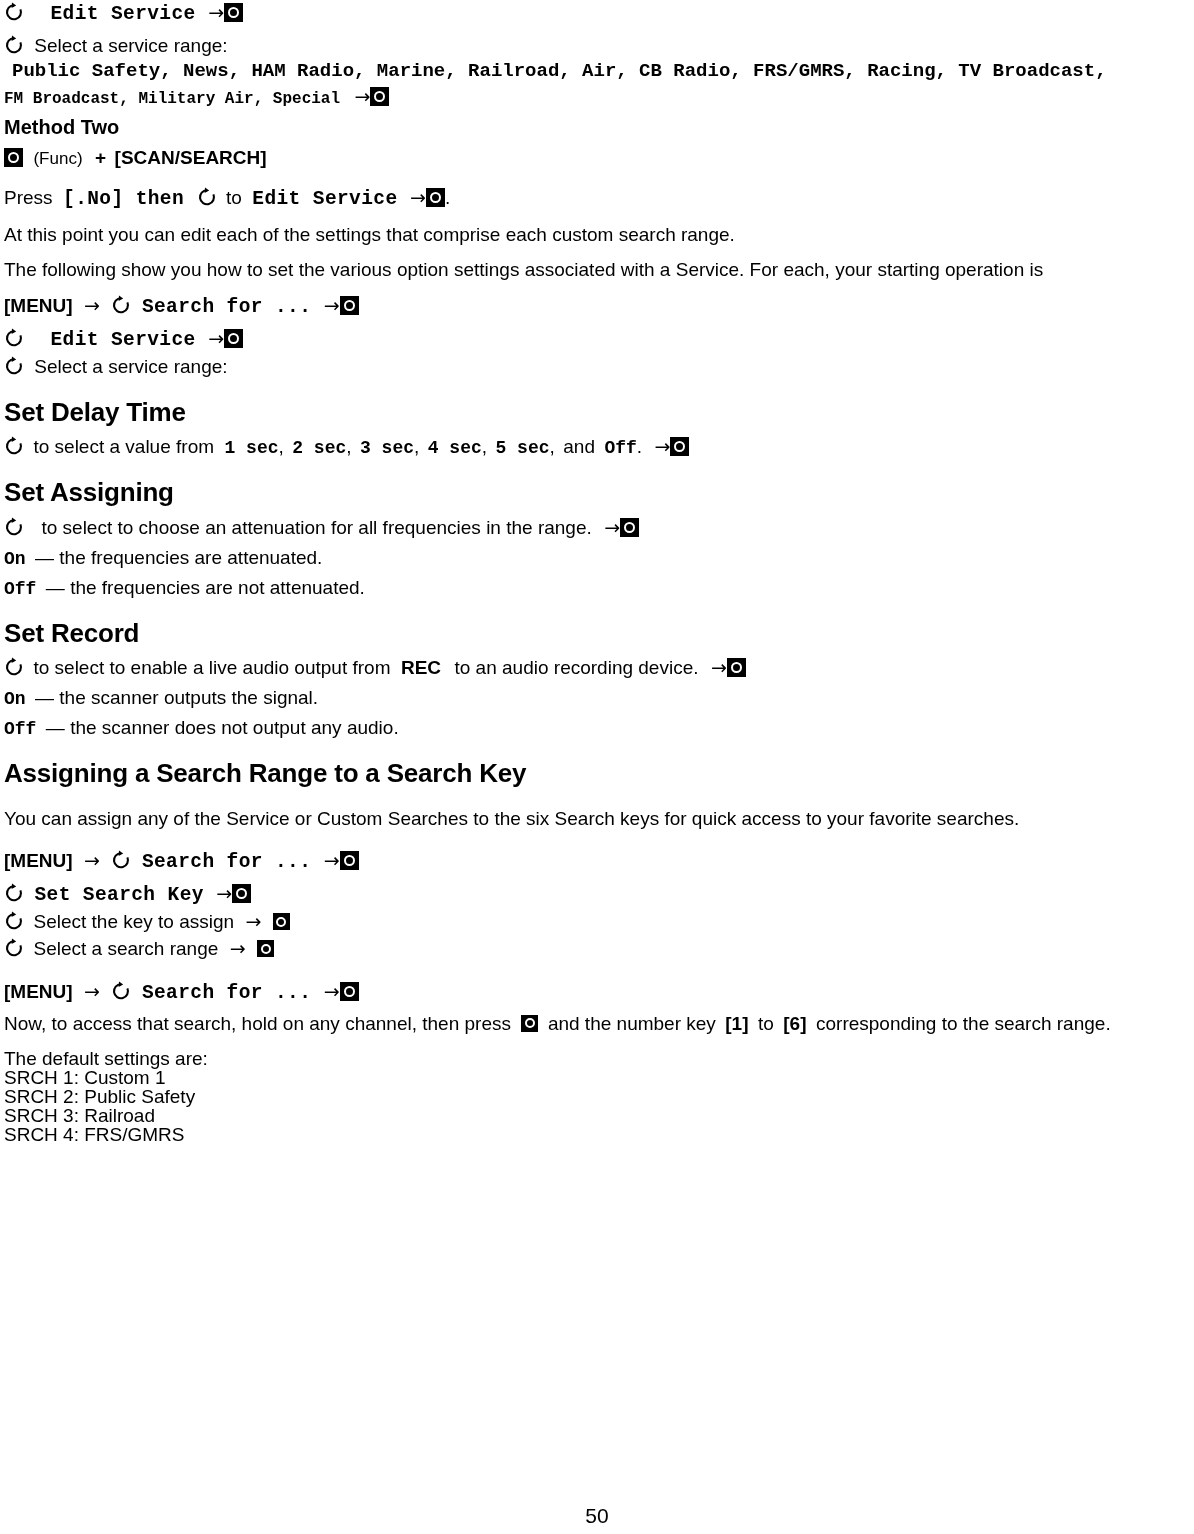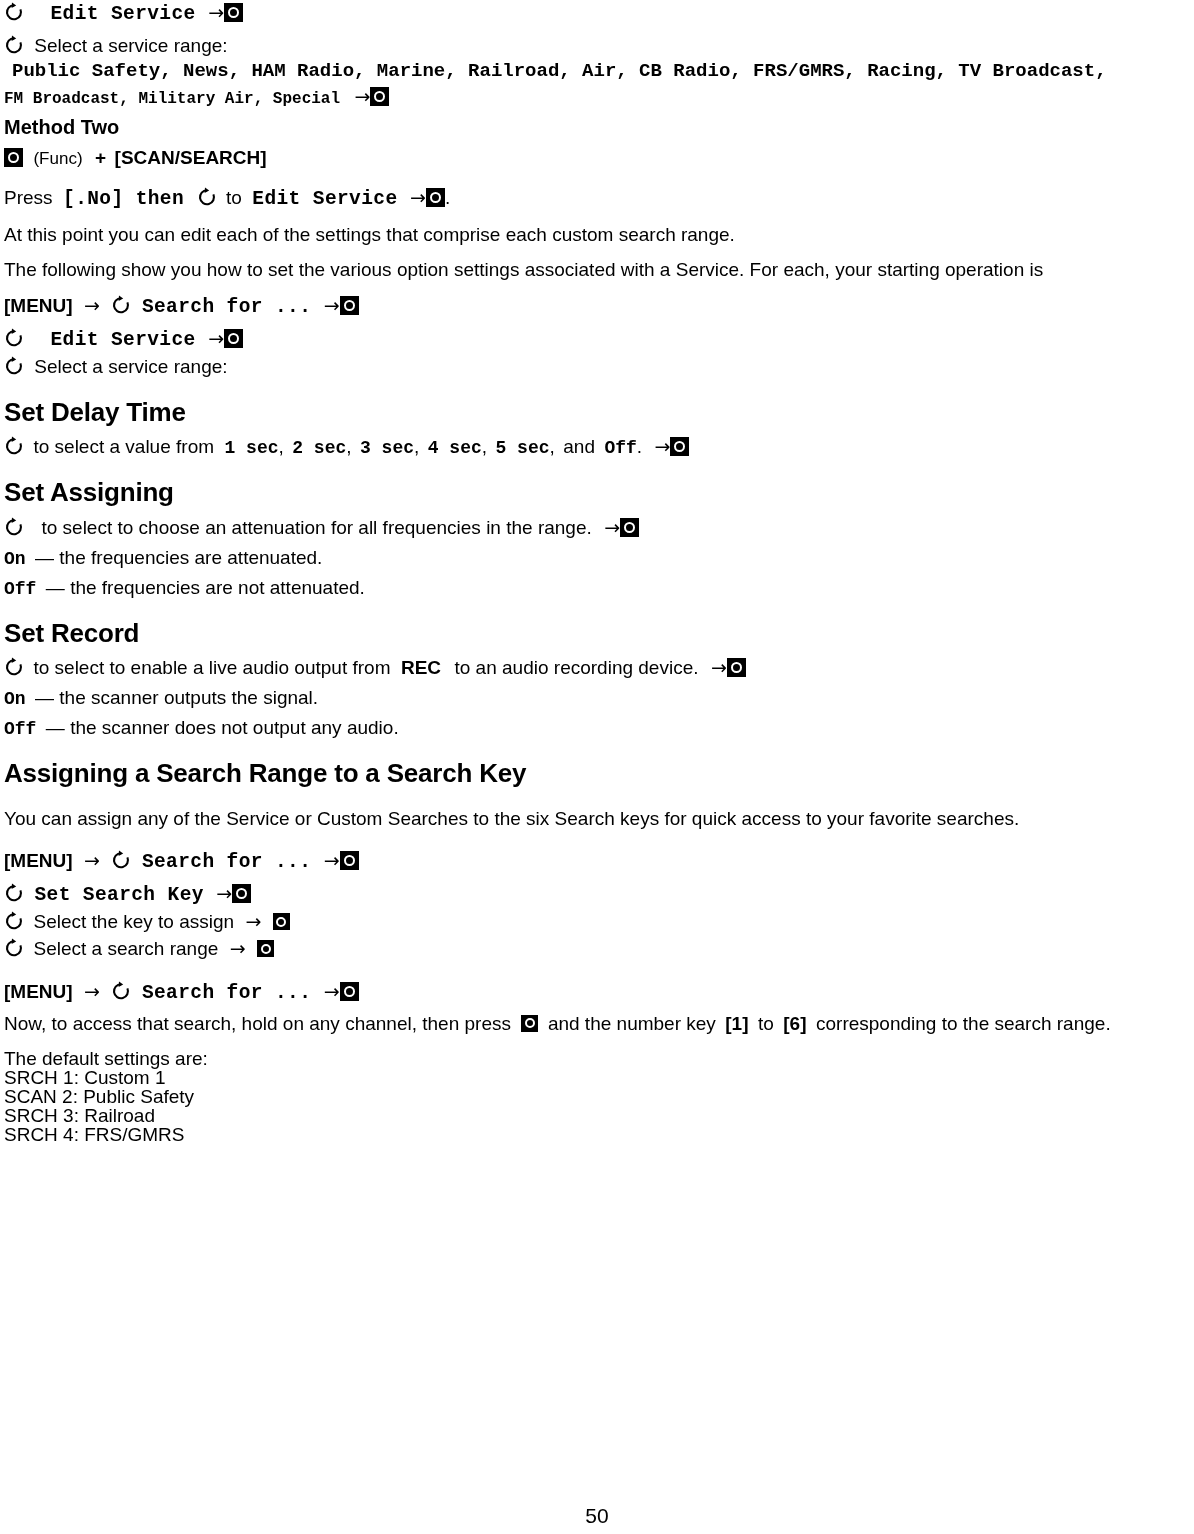--- a/index.html
+++ b/index.html
@@ -420,20 +420,20 @@
     <span class="body-text" style="padding-left:5px;">to</span>
     <span class="body-text bold" style="padding-left:5px;">[6]</span>
     <span class="body-text" style="padding-left:5px;">corresponding to the search range.</span>
   </div>
 
   <div class="spacer-m"></div>
 
   <div class="tight">
     <div class="line body-text">The default settings are:</div>
     <div class="line body-text">SRCH 1: Custom 1</div>
-    <div class="line body-text">SCAN 2: Public Safety</div>
+    <div class="line body-text">SRCH 2: Public Safety</div>
     <div class="line body-text">SRCH 3: Railroad</div>
     <div class="line body-text">SRCH 4: FRS/GMRS</div>
   </div>
 
   <div class="pagenum">50</div>
 
 </div>
 
 </body></html>

